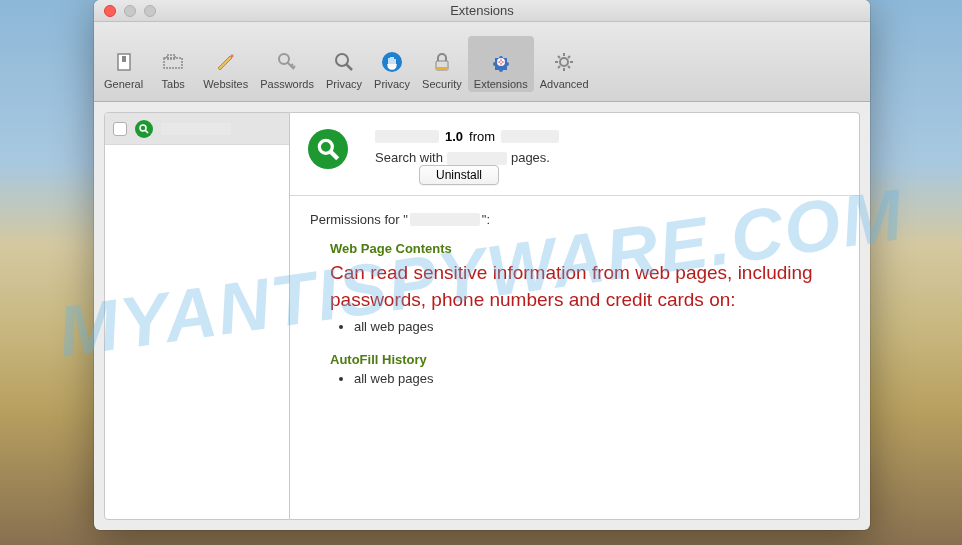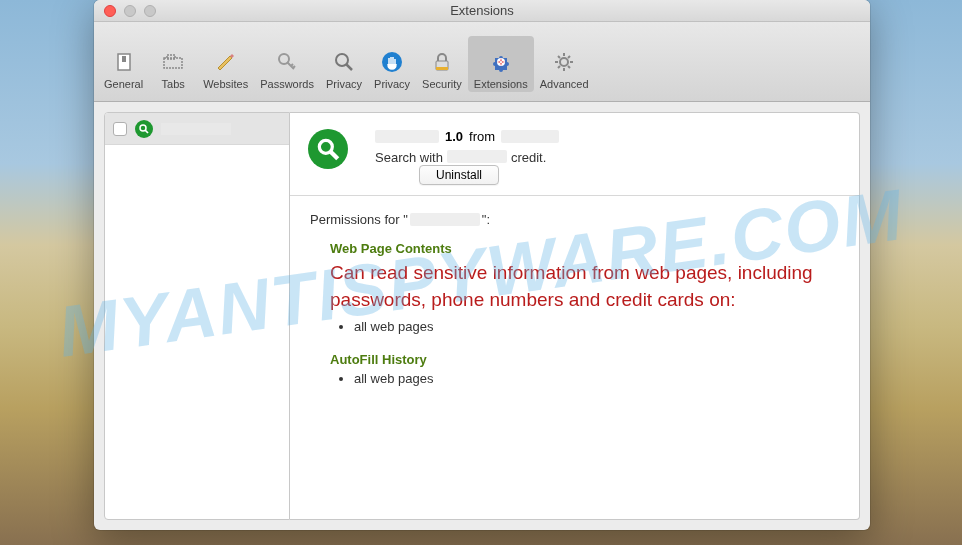--- a/index.html
+++ b/index.html
@@ -182,21 +182,21 @@
     .redacted {
       background: #eee;
       display: inline-block;
       height: 13px;
       border-radius: 2px;
     }
     .ext-desc {
       font-size: 13px;
       color: #333;
       display: flex;
-      align-items: flex-start;
+      align-items: flex-end;
       gap: 4px;
     }
     .uninstall-row {
       margin-left: 0;
       padding-left: 44px;
     }
     .mac-button {
       background: linear-gradient(#fdfdfd, #f2f2f2);
       border: 1px solid #c0c0c0;
       border-radius: 4px;
@@ -370,21 +370,21 @@
         <div class="ext-info">
           <div class="ext-title-row">
             <span class="redacted" style="width:64px"></span>
             <b>1.0</b>
             <span style="color:#000000">from</span>
             <span class="redacted" style="width:58px"></span>
           </div>
           <div class="ext-desc">
             <span>Search with</span>
             <span class="redacted" style="width:60px"></span>
-            <span>credit.</span>
+            <span>pages.</span>
           </div>
           <div class="uninstall-row">
             <button class="mac-button">Uninstall</button>
           </div>
         </div>
       </div>
 
       <div class="permissions">
         <div class="perm-title">
           <span>Permissions for "</span>

